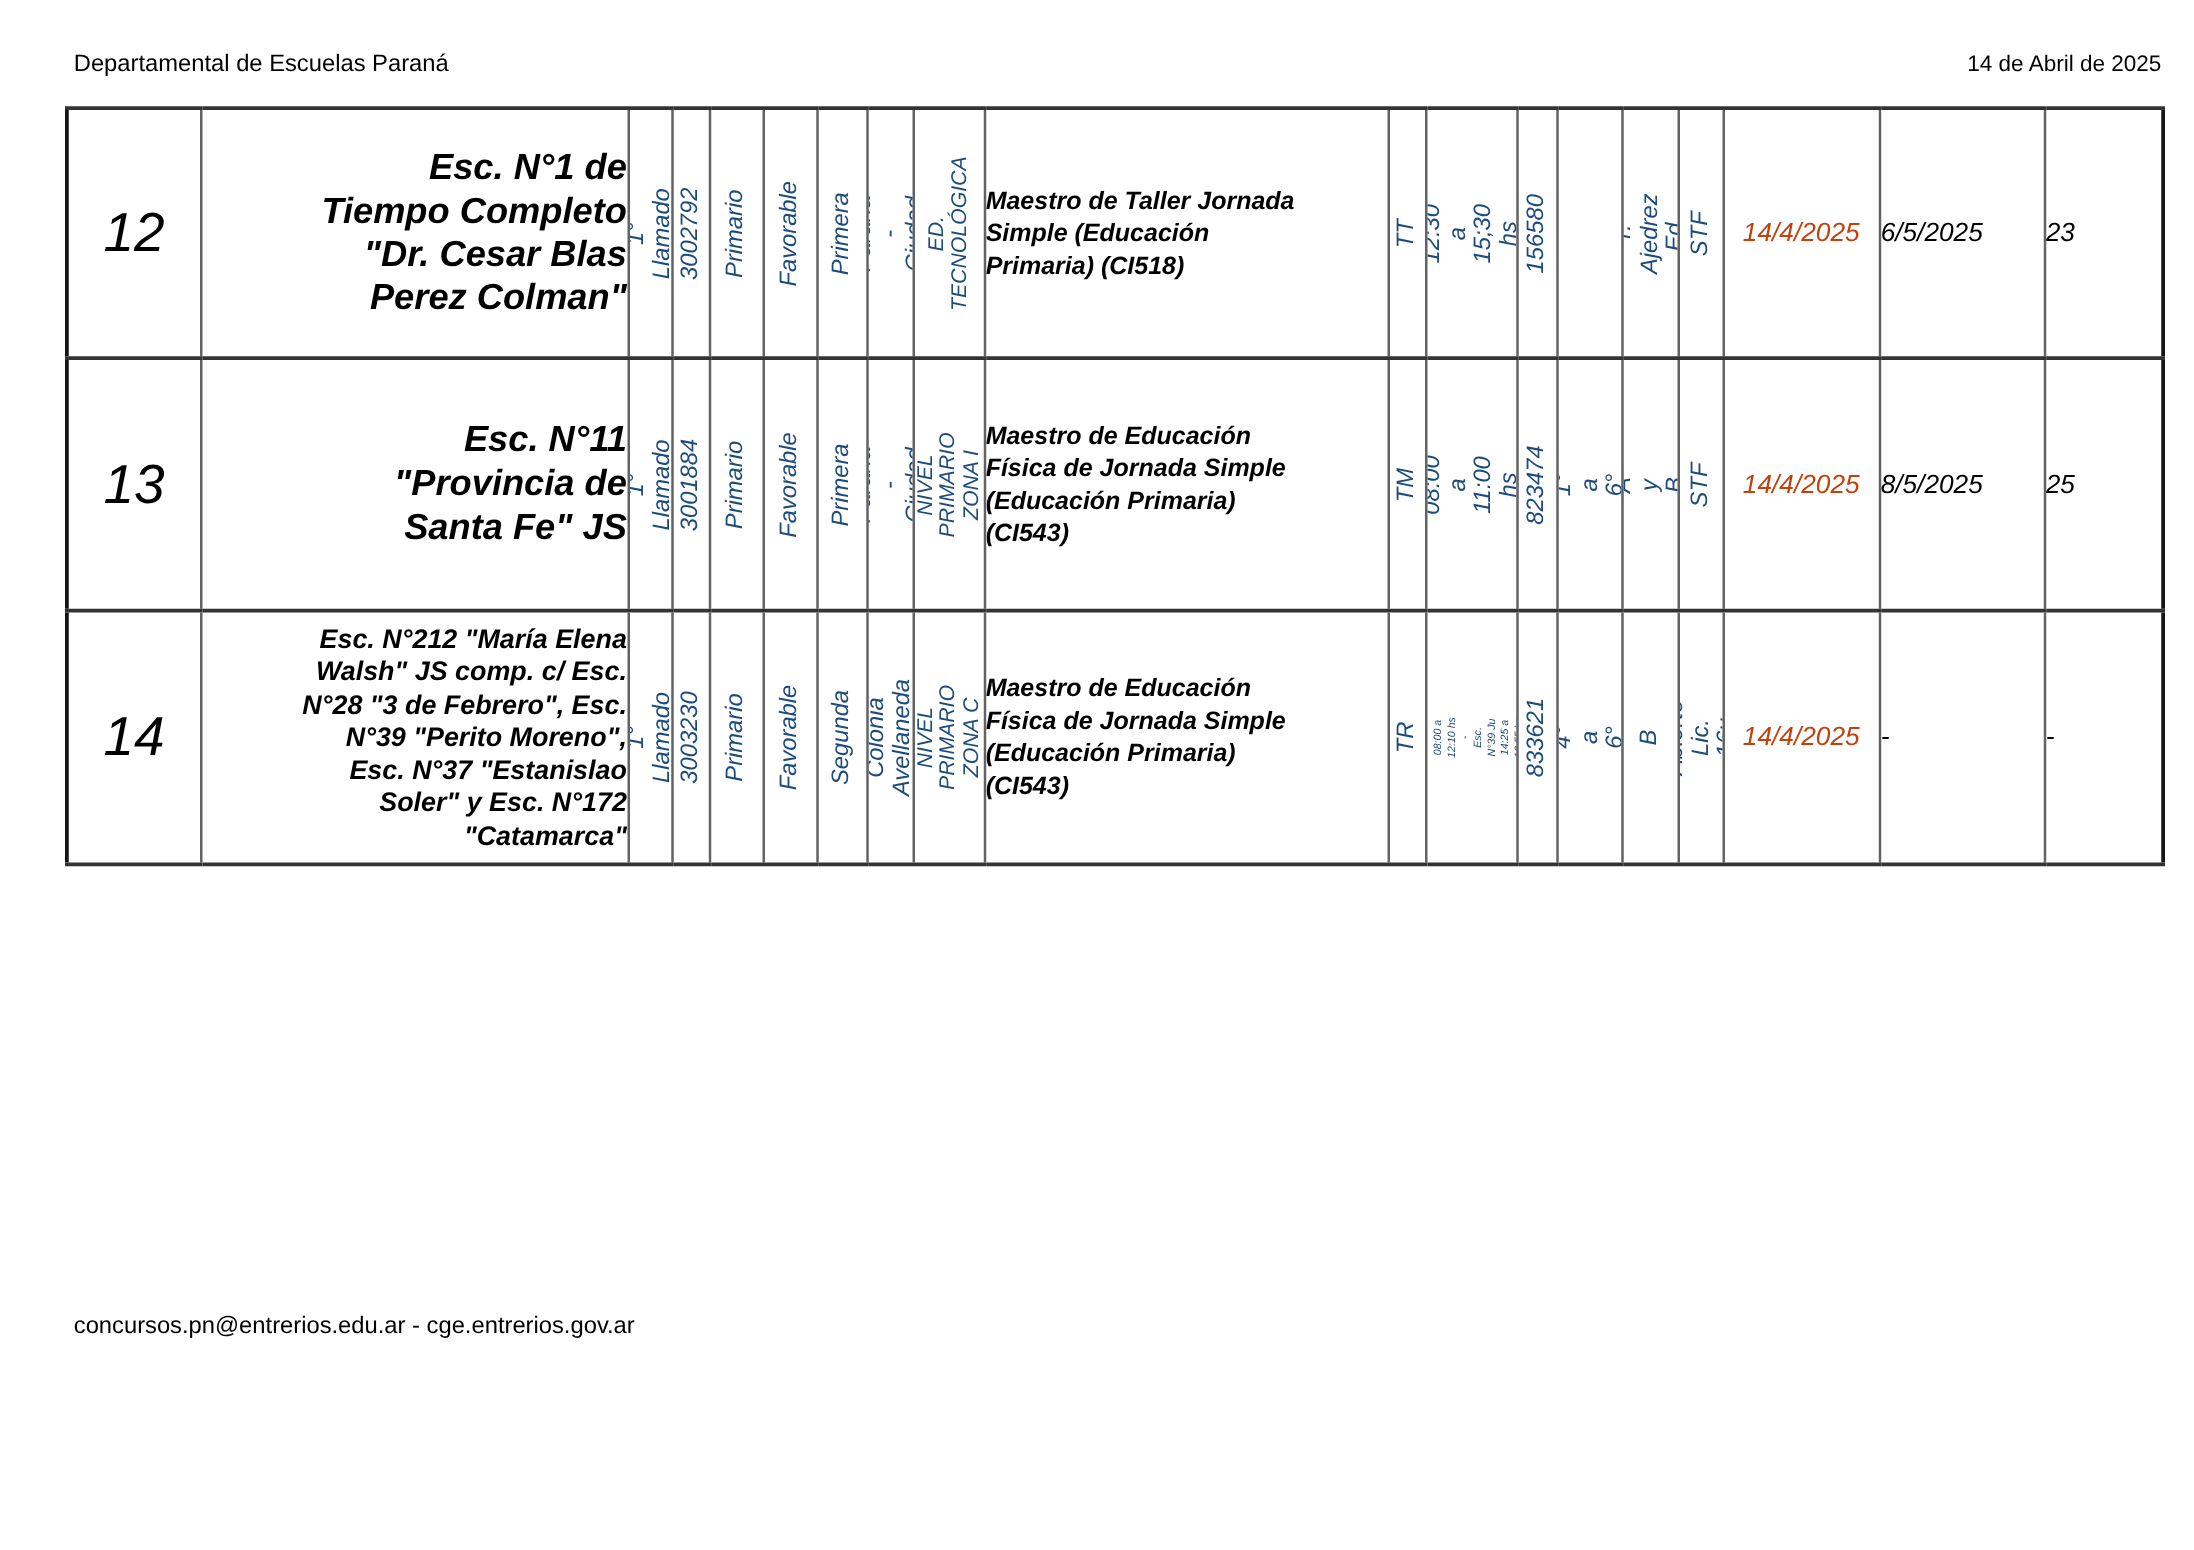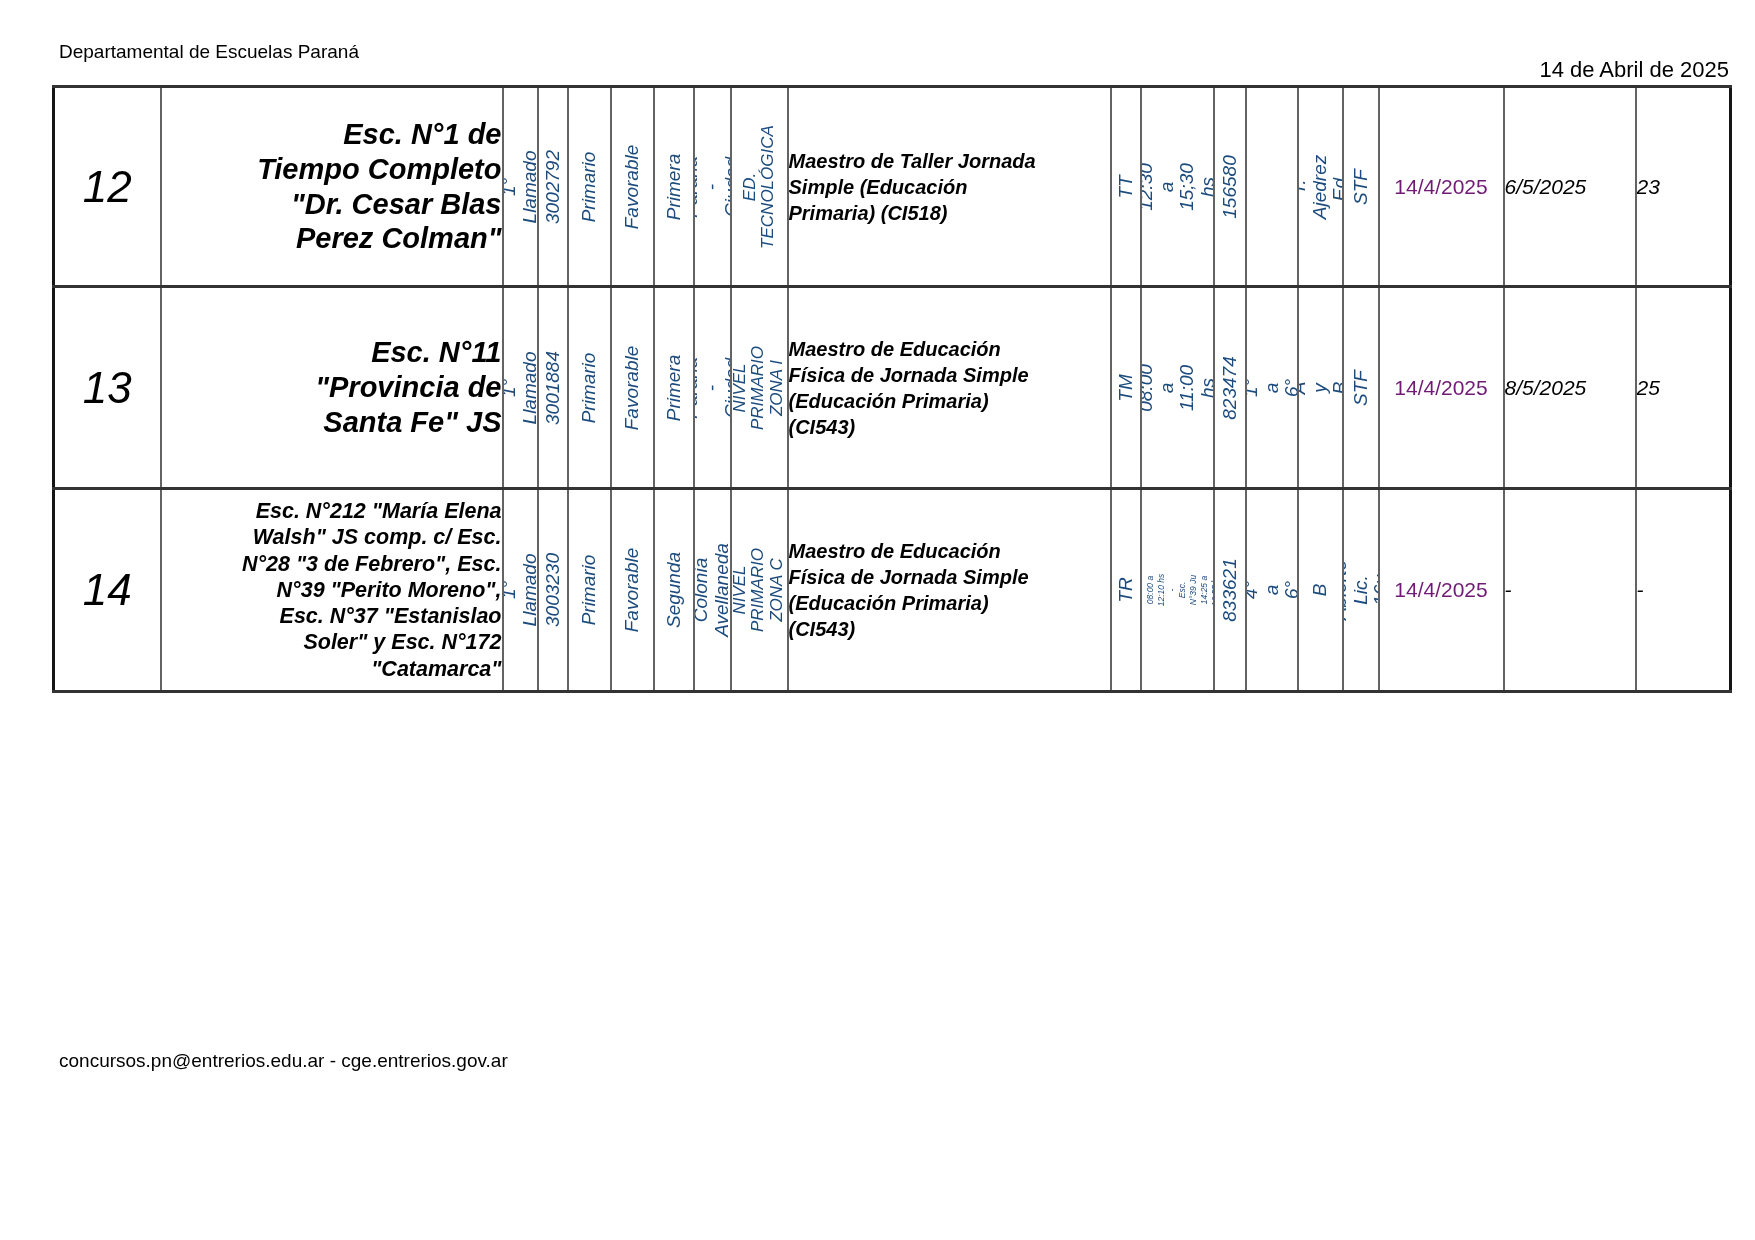--- a/index.html
+++ b/index.html
@@ -1,21 +1,21 @@
 <!DOCTYPE html>
 <html><head>
 <meta charset="utf-8">
 <style>
   html,body { margin:0; padding:0; background:#ffffff; }
   .page {
     position:relative; width:1755px; height:1240px; background:#ffffff;
     font-family:"Liberation Sans", sans-serif; color:#000; overflow:hidden;margin-left:19px;
   }
   .hdr-left  { position:absolute; left:40px;  top:41px; font-size:19px; }
-  .hdr-right { position:absolute; right:45px; top:57px; font-size:22px; }
+  .hdr-right { position:absolute; right:45px; top:41px; font-size:18px; }
   .ftr-left  { position:absolute; left:40px;  top:1050px; font-size:19px; }
   .ftr-right { position:absolute; right:45px; top:1050px; font-size:19px; }
 
   table.concurso {
     position:absolute; left:33px; top:85px; width:1677px;
     border-collapse:collapse; table-layout:fixed;
     border:3px solid #151515;
   }
   table.concurso td {
     border-left:2px solid #636363; border-right:2px solid #636363;
@@ -23,21 +23,21 @@
     vertical-align:middle; padding:0; overflow:hidden;
   }
   tr.r1 { height:200px; } tr.r2 { height:202px; } tr.r3 { height:203px; }
 
   .c-num   { font-style:italic; font-size:44px; text-align:center; }
   .c-school{ font-style:italic; font-weight:bold; white-space:pre-line;
              padding:4px 6px 4px 8px; font-size:29px; line-height:1.2; text-align:right; }
   .c-school.small { font-size:21.5px; line-height:1.22; }
   .c-cargo { font-style:italic; font-weight:bold; white-space:pre-line;
              font-size:20px; line-height:1.3; text-align:left; }
-  .c-date1 { font-size:21px; text-align:center; color:#701a75; }
+  .c-date1 { font-style:italic; font-size:21px; text-align:center; color:#c2410c; }
   .c-date2, .c-count { font-style:italic; font-size:21px; text-align:left; }
 
   td.v { position:relative; }
   td.v .vt {
     position:absolute; top:50%; left:50%;
     transform:translate(-50%,-50%) rotate(-90deg);
     white-space:pre-line; text-align:center;
     font-style:italic; font-size:19px; line-height:1.08; color:#1c4b7d;
   }
   td.v .vt-sm { font-size:17px; }

